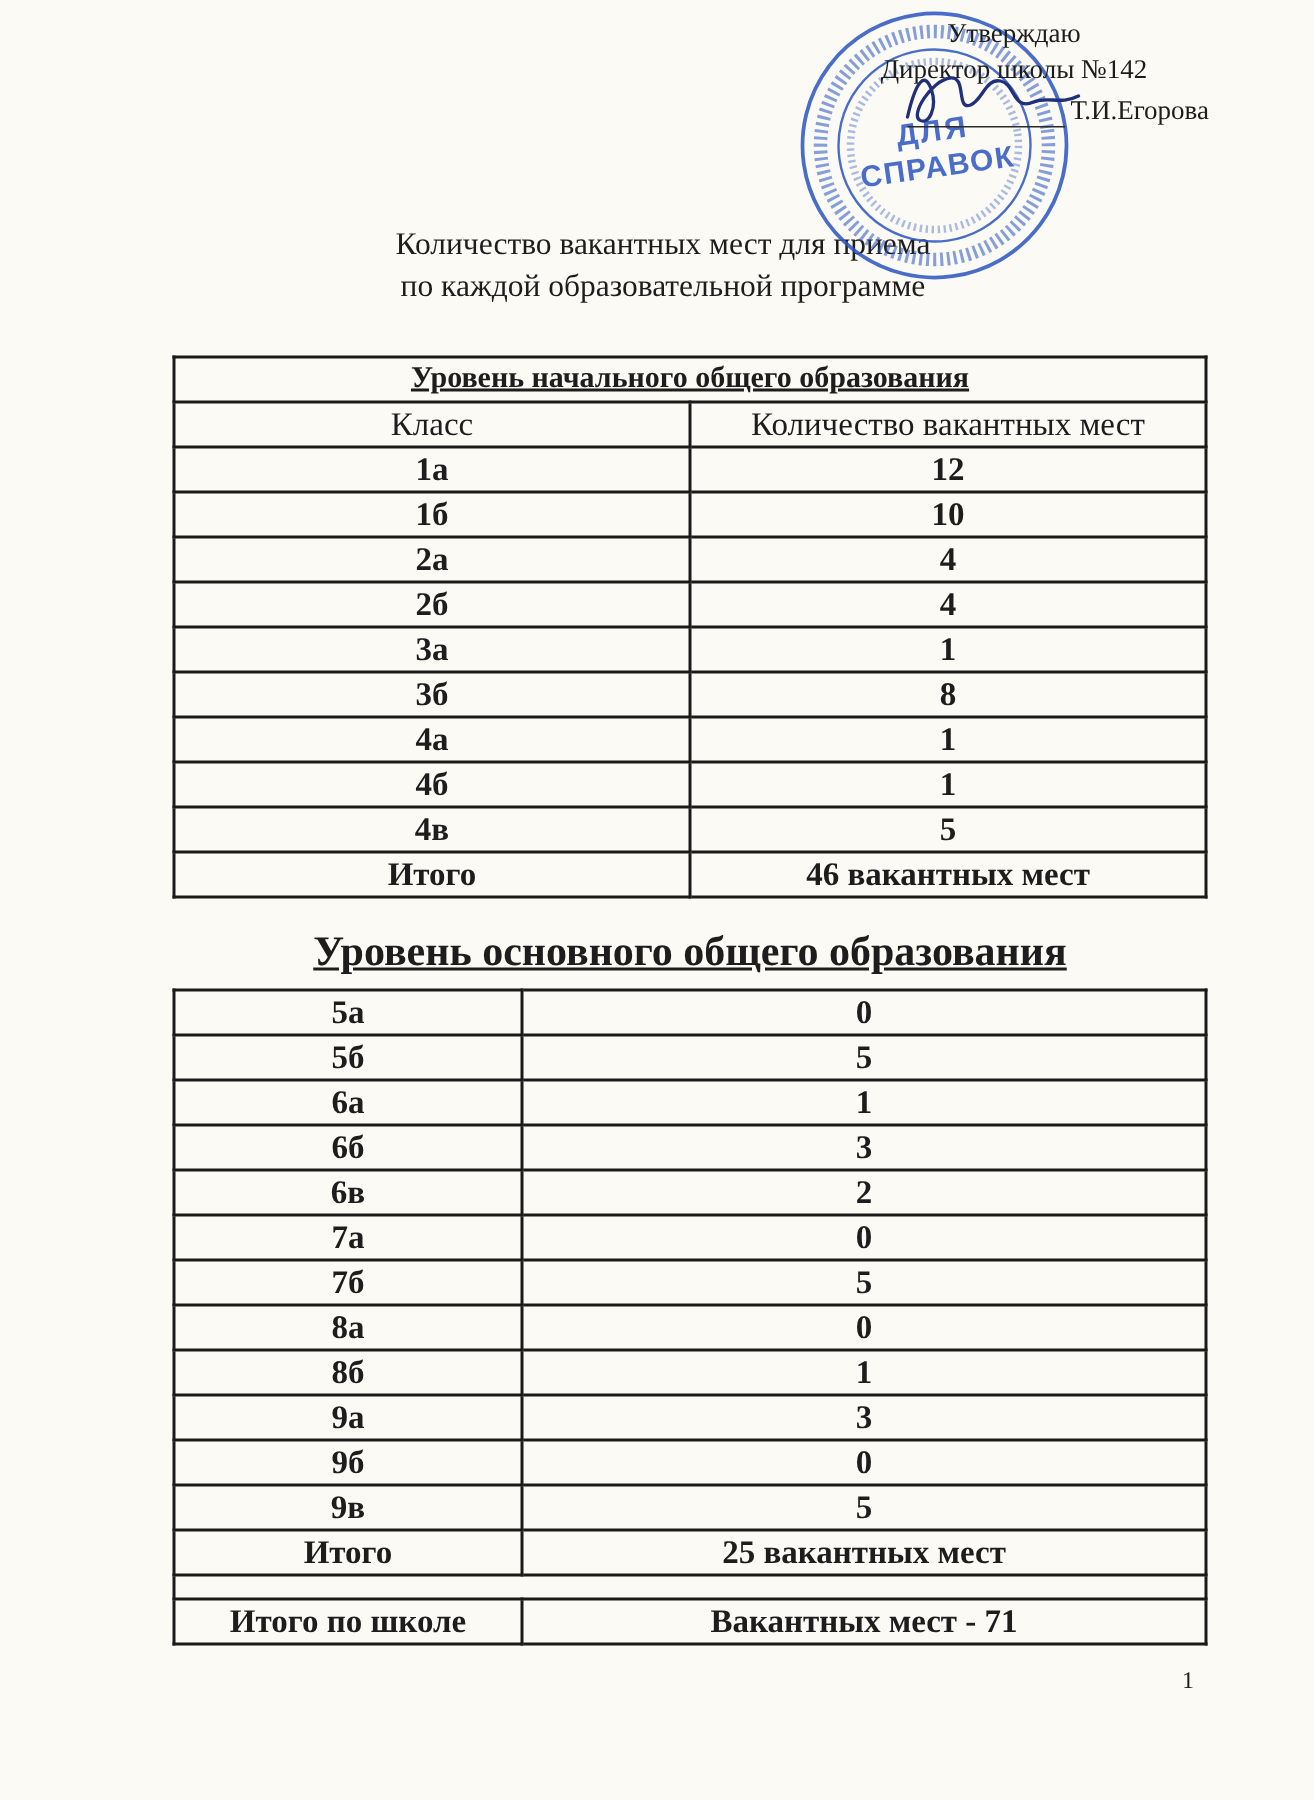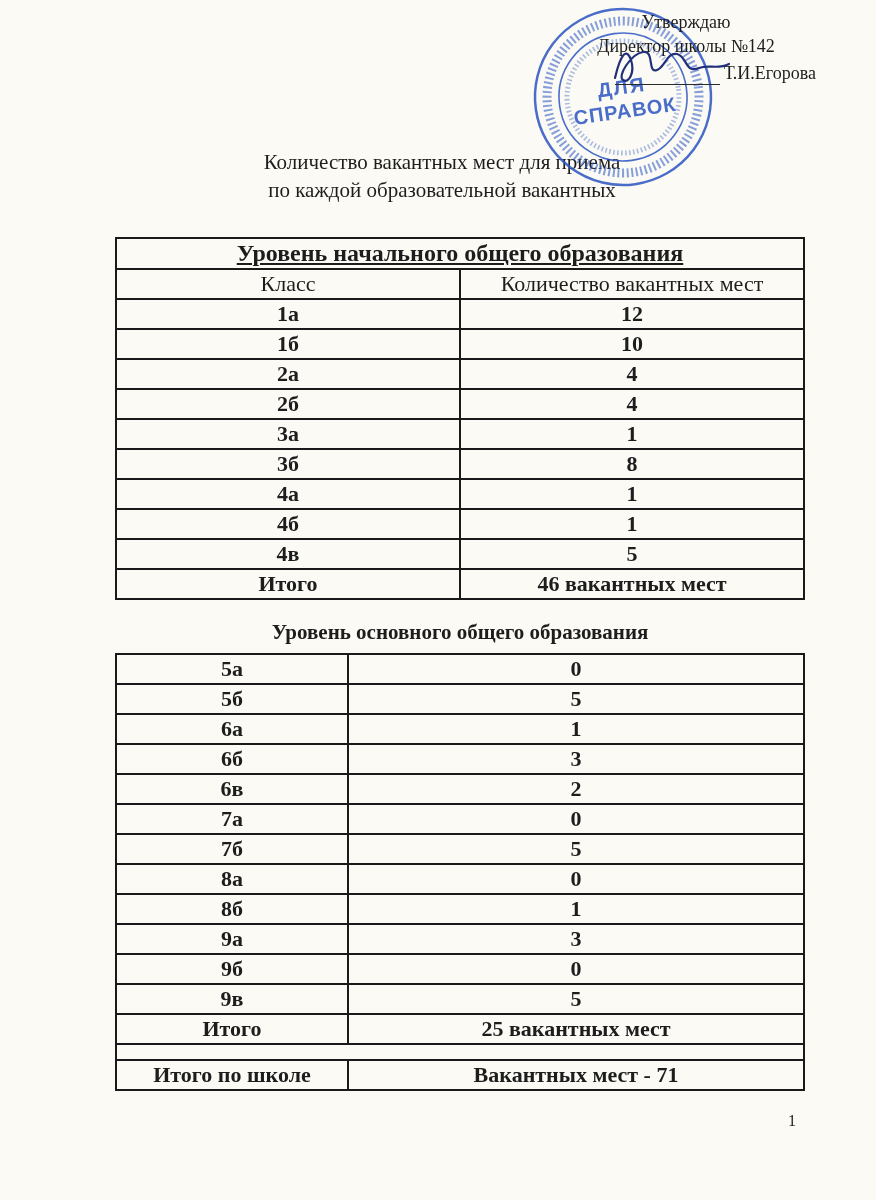--- a/index.html
+++ b/index.html
@@ -8,21 +8,21 @@
     width:876px;height:1200px;
     margin:0 auto;
     background:#fbfaf5;
     font-family:"Liberation Serif", serif;
     color:#1d1d1d;
     overflow:hidden;
   }
   
   .approval{
     position:absolute;
-    top:10px;right:60px;
+    top:10px;right:70px;
     width:260px;
     text-align:center;
     font-size:18px;
     line-height:1.35;
     z-index:2;
   }
   .approval .line{white-space:nowrap;}
   .sig-row{display:flex;align-items:flex-end;justify-content:flex-end;gap:4px;margin-top:2px;}
   .sig-line{display:inline-block;width:105px;border-bottom:1.5px solid #2a2a2a;height:18px;position:relative;}
   .signature-svg{position:absolute;left:-8px;top:-26px;}
@@ -54,35 +54,36 @@
     border:2px solid #1a1a1a;
     text-align:center;
     vertical-align:middle;
     font-size:22px;
     height:22px;
     padding:1px 4px;
     font-weight:600;
   }
   .tbl td.col-class{width:222px;}
   .tbl td.table-title{
-    font-size:24px;
+    font-size:20px;
     font-weight:700;
     text-decoration:underline;
     height:26px;
   }
   .tbl td.hdr{font-weight:400;}
   .tbl td.total{font-weight:700;}
   .tbl td.spacer{height:12px;border-left:2px solid #1a1a1a;border-right:2px solid #1a1a1a;}
   .tbl-1{margin-top:32px;}
   .section-title{
     width:690px;
     margin:20px 0 8px 115px;
     text-align:center;
-    font-size:21px;
+    font-size:28px;
     font-weight:700;
+    text-decoration:underline;
   }
   
   .page-num{
     position:absolute;
     right:80px;bottom:70px;
     font-size:16px;
   }
 </style>
 </head>
 <body>
@@ -110,21 +111,21 @@
         <circle cx="95" cy="95" r="76" fill="none" stroke="#2a55c2" stroke-width="9" stroke-dasharray="2 2.6" opacity="0.65"></circle>
         <circle cx="95" cy="95" r="56" fill="none" stroke="#2a55c2" stroke-width="5" stroke-dasharray="1.6 2.4" opacity="0.45"></circle>
         <text x="95" y="92" text-anchor="middle" font-family="Liberation Sans, sans-serif" font-size="20" font-weight="bold" fill="#2a55c2" letter-spacing="2">ДЛЯ</text>
         <text x="95" y="116" text-anchor="middle" font-family="Liberation Sans, sans-serif" font-size="20" font-weight="bold" fill="#2a55c2" letter-spacing="1">СПРАВОК</text>
       </g>
     </svg>
   </div>
 
   <div class="doc-title">
     <div>Количество вакантных мест для приема</div>
-    <div>по каждой образовательной вакантных</div>
+    <div>по каждой образовательной программе</div>
   </div>
 
   <table class="tbl tbl-1">
     <tbody>
       <tr>
         <td class="table-title" colspan="2">Уровень начального общего образования</td>
       </tr>
       <tr>
         <td class="col-class hdr">Класс</td>
         <td class="hdr">Количество вакантных мест</td>

